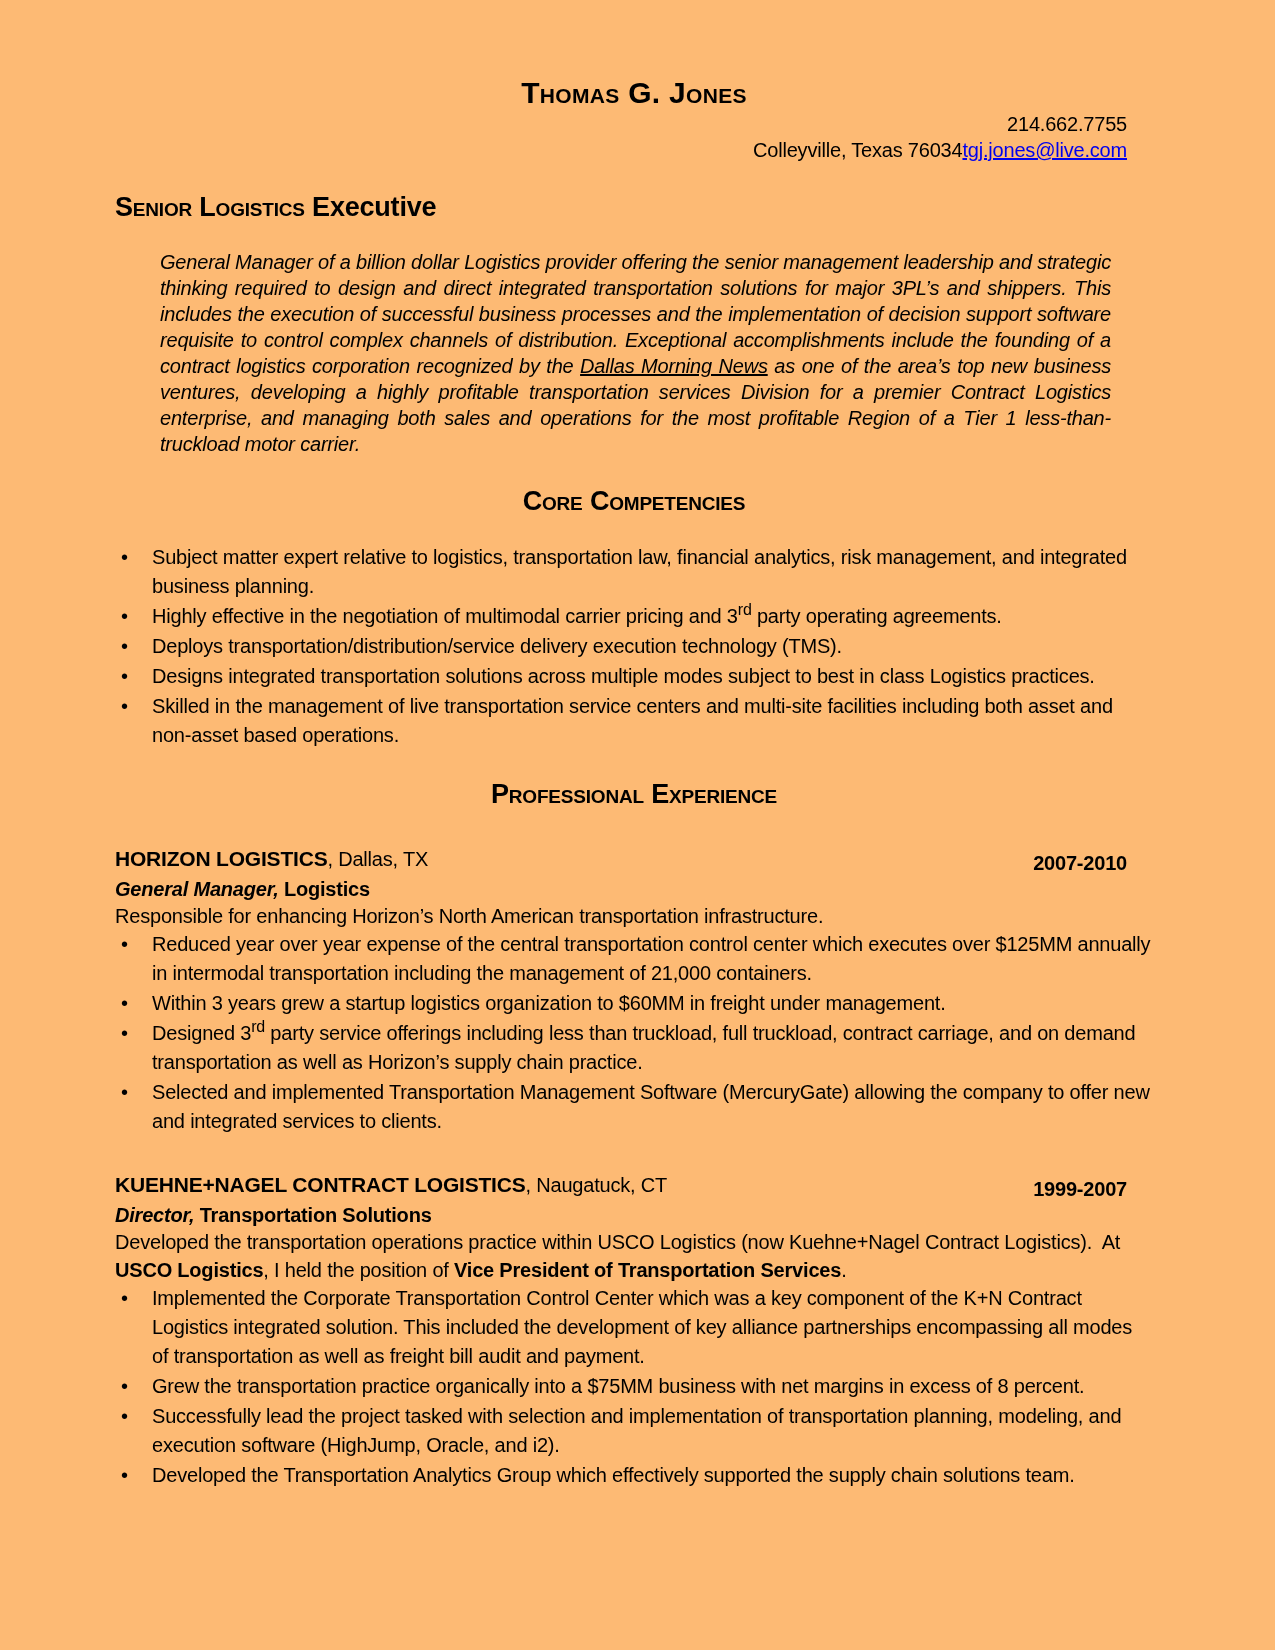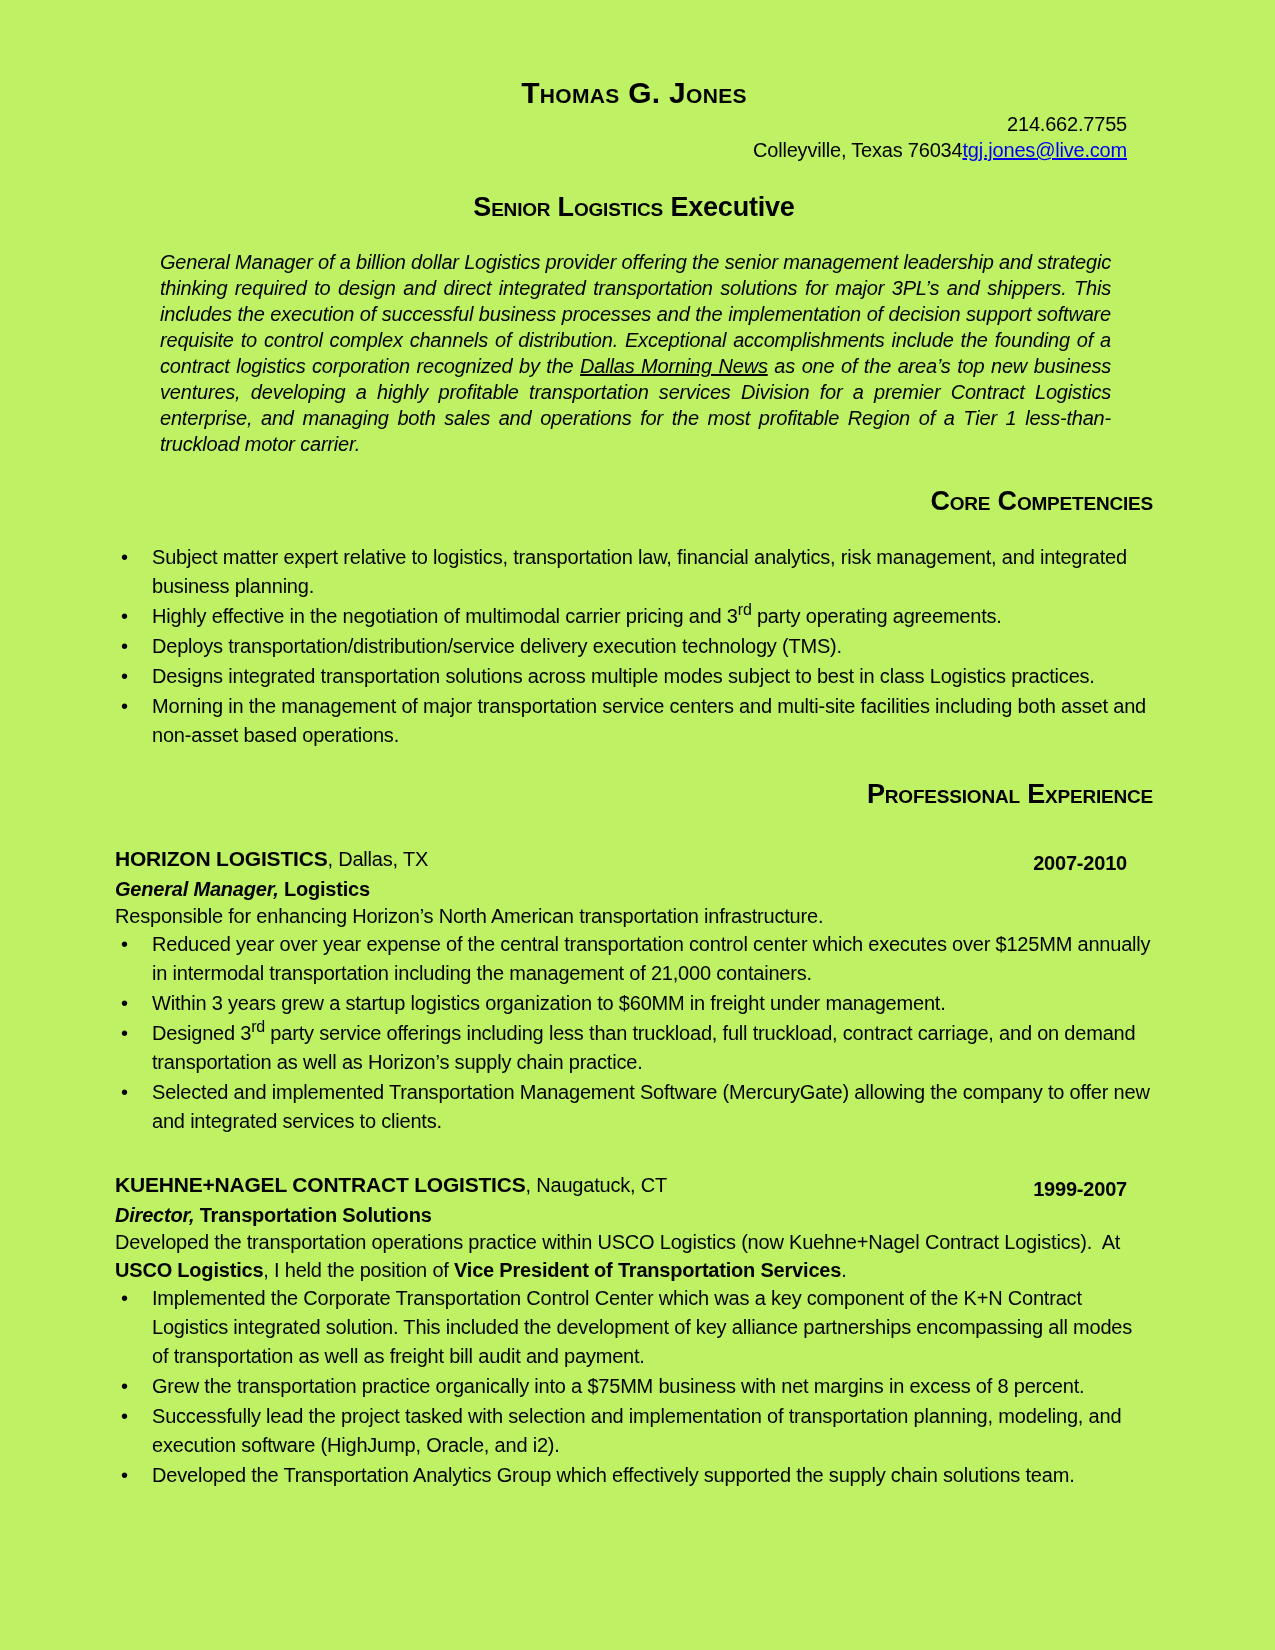--- a/index.html
+++ b/index.html
@@ -9,21 +9,21 @@
     font-family: "Liberation Sans", sans-serif;
     font-size: 20px;
     letter-spacing: -0.2px;
     overflow: hidden;
   }
   .page {
     box-sizing: border-box;
     width: 1275px; height: 1650px;
     padding: 74px 122px 0 115px;
     overflow: hidden;
-    background: #bef264;
+    background: #fdba74;
   }
   .sc { font-variant: small-caps; }
   .b { font-weight: bold; }
   .bi { font-weight: bold; font-style: italic; }
   .u { text-decoration: underline; }
 
   .name {
     margin: 0;
     text-align: center;
     font-size: 30px;
@@ -36,34 +36,34 @@
     display: flex; justify-content: flex-end;
     padding-right: 26px; line-height: 26px;
   }
   .email {
     color: #0000EE;
     text-decoration: underline;
     cursor: pointer;
   }
   .doc-title {
     margin: 28px 0 0 0;
-    text-align: center;
+    text-align: left;
     font-size: 27px;
     font-weight: bold;
     line-height: 32px;
   }
   .summary {
     margin: 26px 42px 0 45px;
     font-style: italic;
     text-align: justify;
     line-height: 26px;
   }
   .section-heading {
     margin: 28px 0 26px 0;
-    text-align: right;
+    text-align: center;
     font-size: 27px;
     font-weight: bold;
     line-height: 32px;
   }
   ul.bullets { list-style: none; margin: 0; padding: 0; }
   ul.bullets li { display: flex; line-height: 29px; margin: 0 0 1px 0; }
   .marker { width: 37px; padding-left: 6px; box-sizing: border-box; flex-shrink: 0; }
   .li-text { flex: 1; }
 
   .job { margin-top: 32px; }
@@ -112,21 +112,21 @@
     <span class="li-text"><span>Deploys transportation/distribution/service delivery execution technology (TMS).</span></span>
   </li>
 
   <li>
     <span class="marker">•</span>
     <span class="li-text"><span>Designs integrated transportation solutions across multiple modes subject to best in class Logistics practices.</span></span>
   </li>
 
   <li>
     <span class="marker">•</span>
-    <span class="li-text"><span>Morning in the management of major transportation service centers and multi-site facilities including both asset and non-asset based operations.</span></span>
+    <span class="li-text"><span>Skilled in the management of live transportation service centers and multi-site facilities including both asset and non-asset based operations.</span></span>
   </li>
 </ul>
 
   <h2 class="section-heading sc">Professional Experience</h2>
 
   <div id="jobs">
   <section class="job">
     <div class="job-header">
       <div>
         <span class="job-company">HORIZON LOGISTICS</span><span>, Dallas, TX</span>

